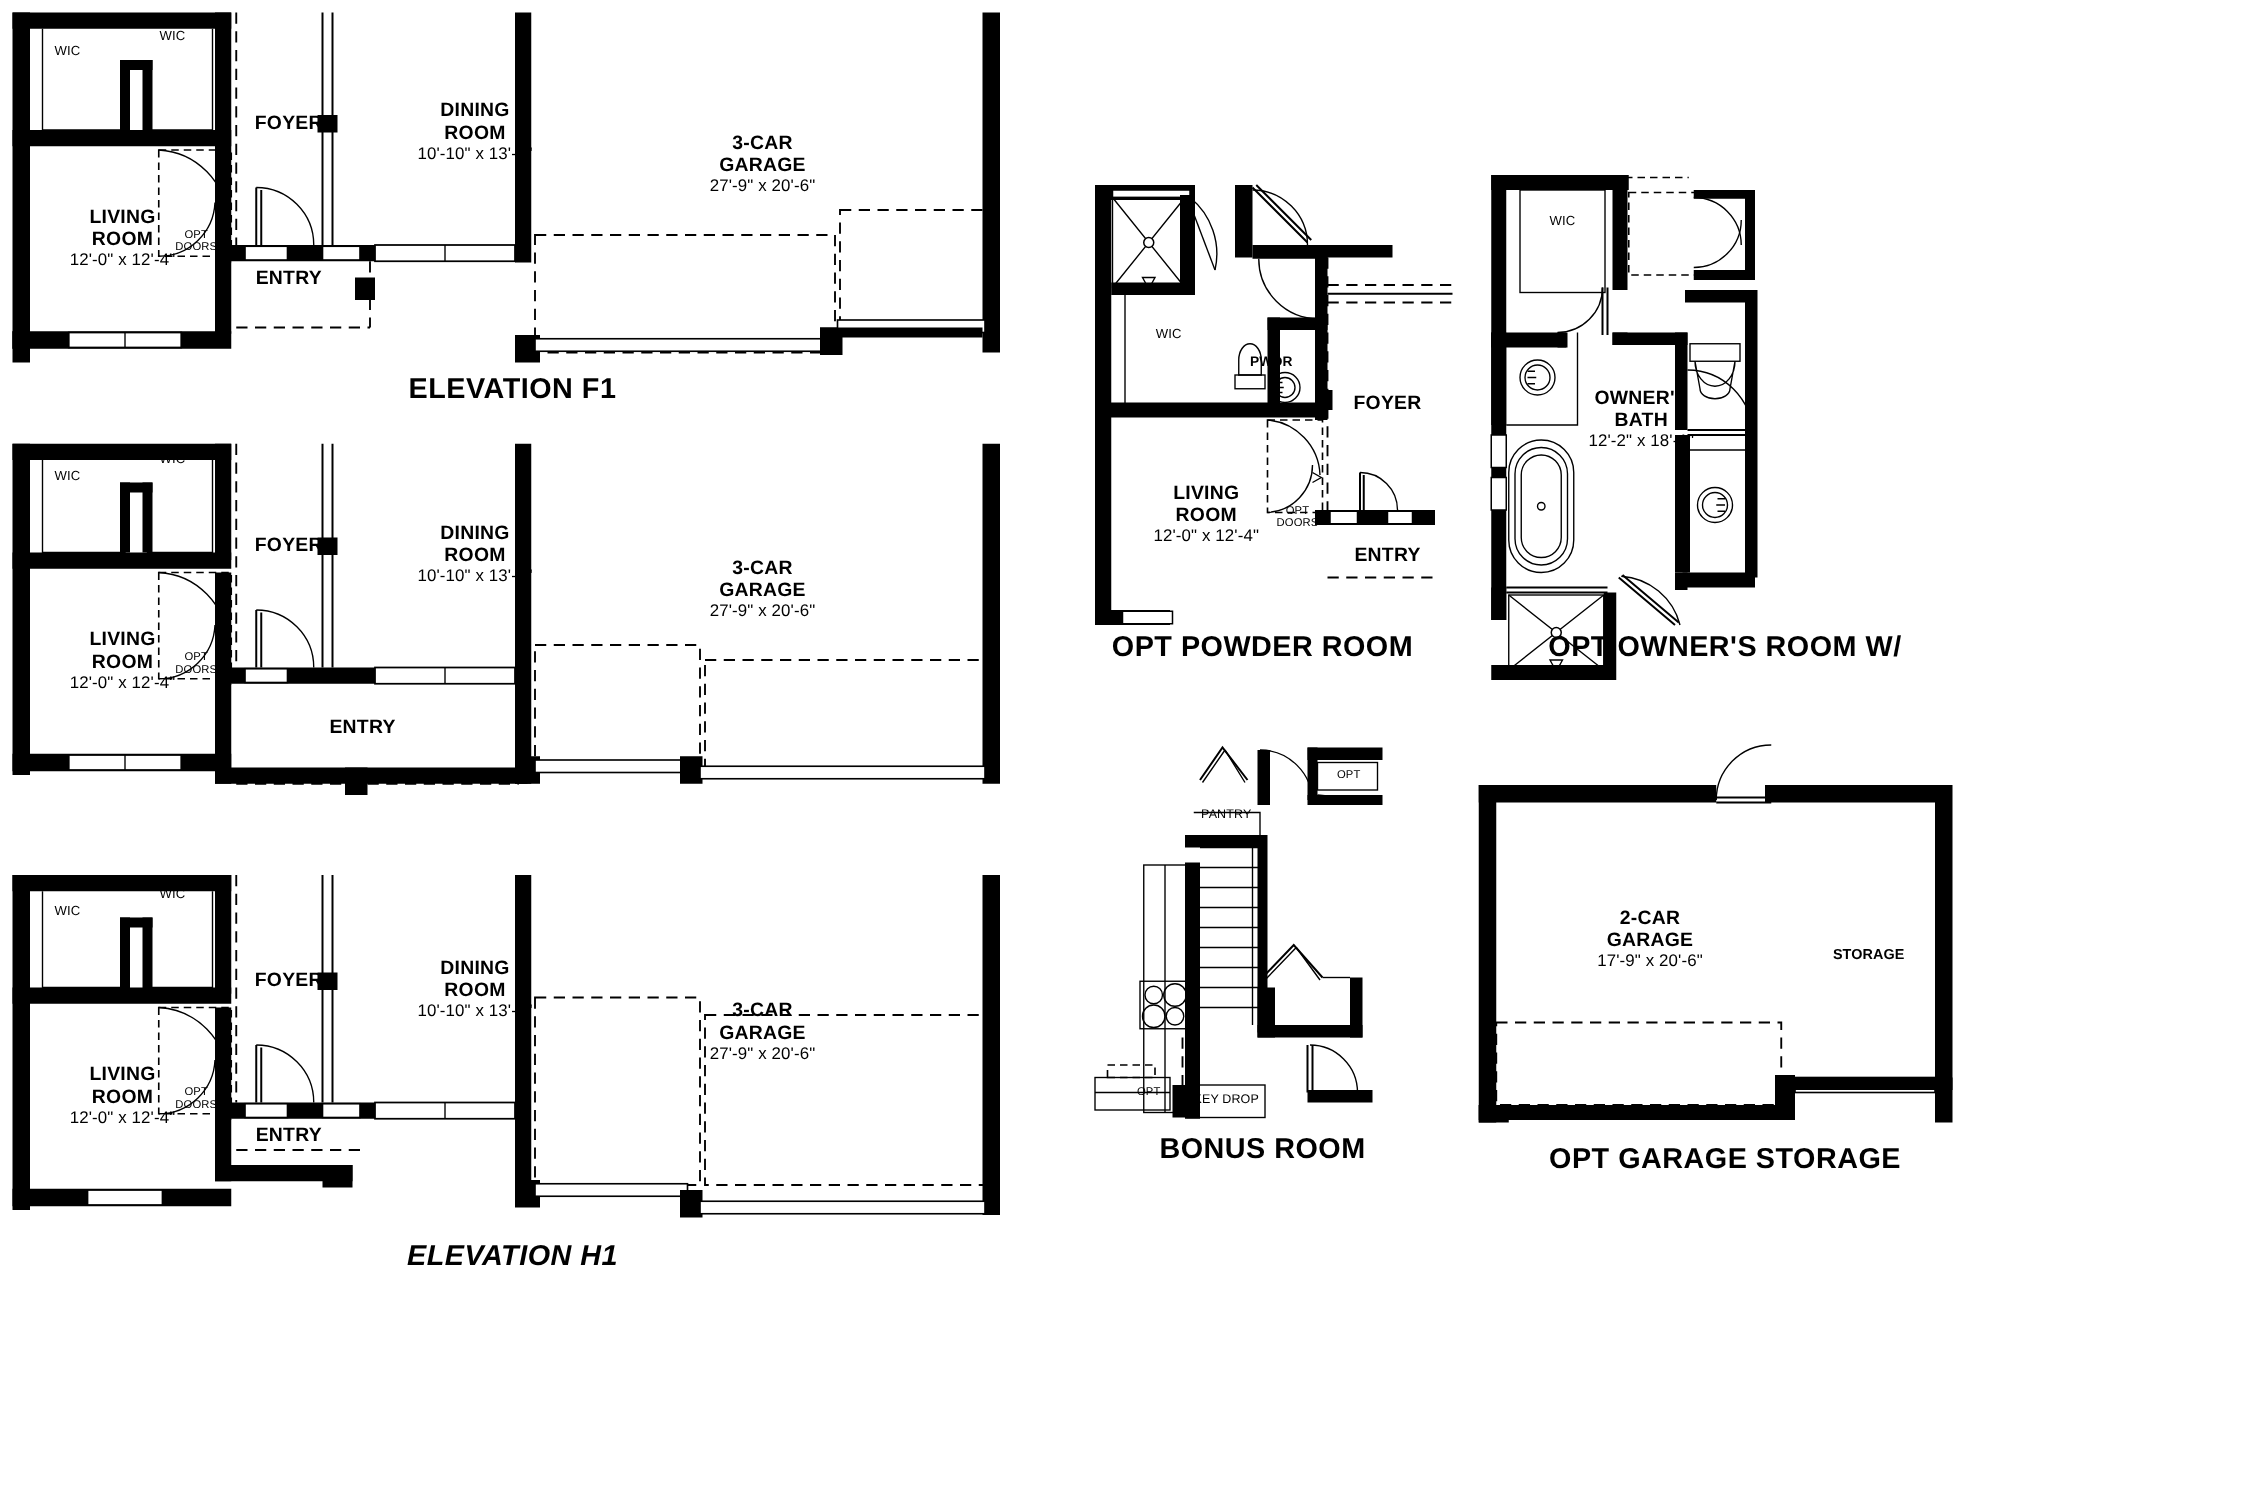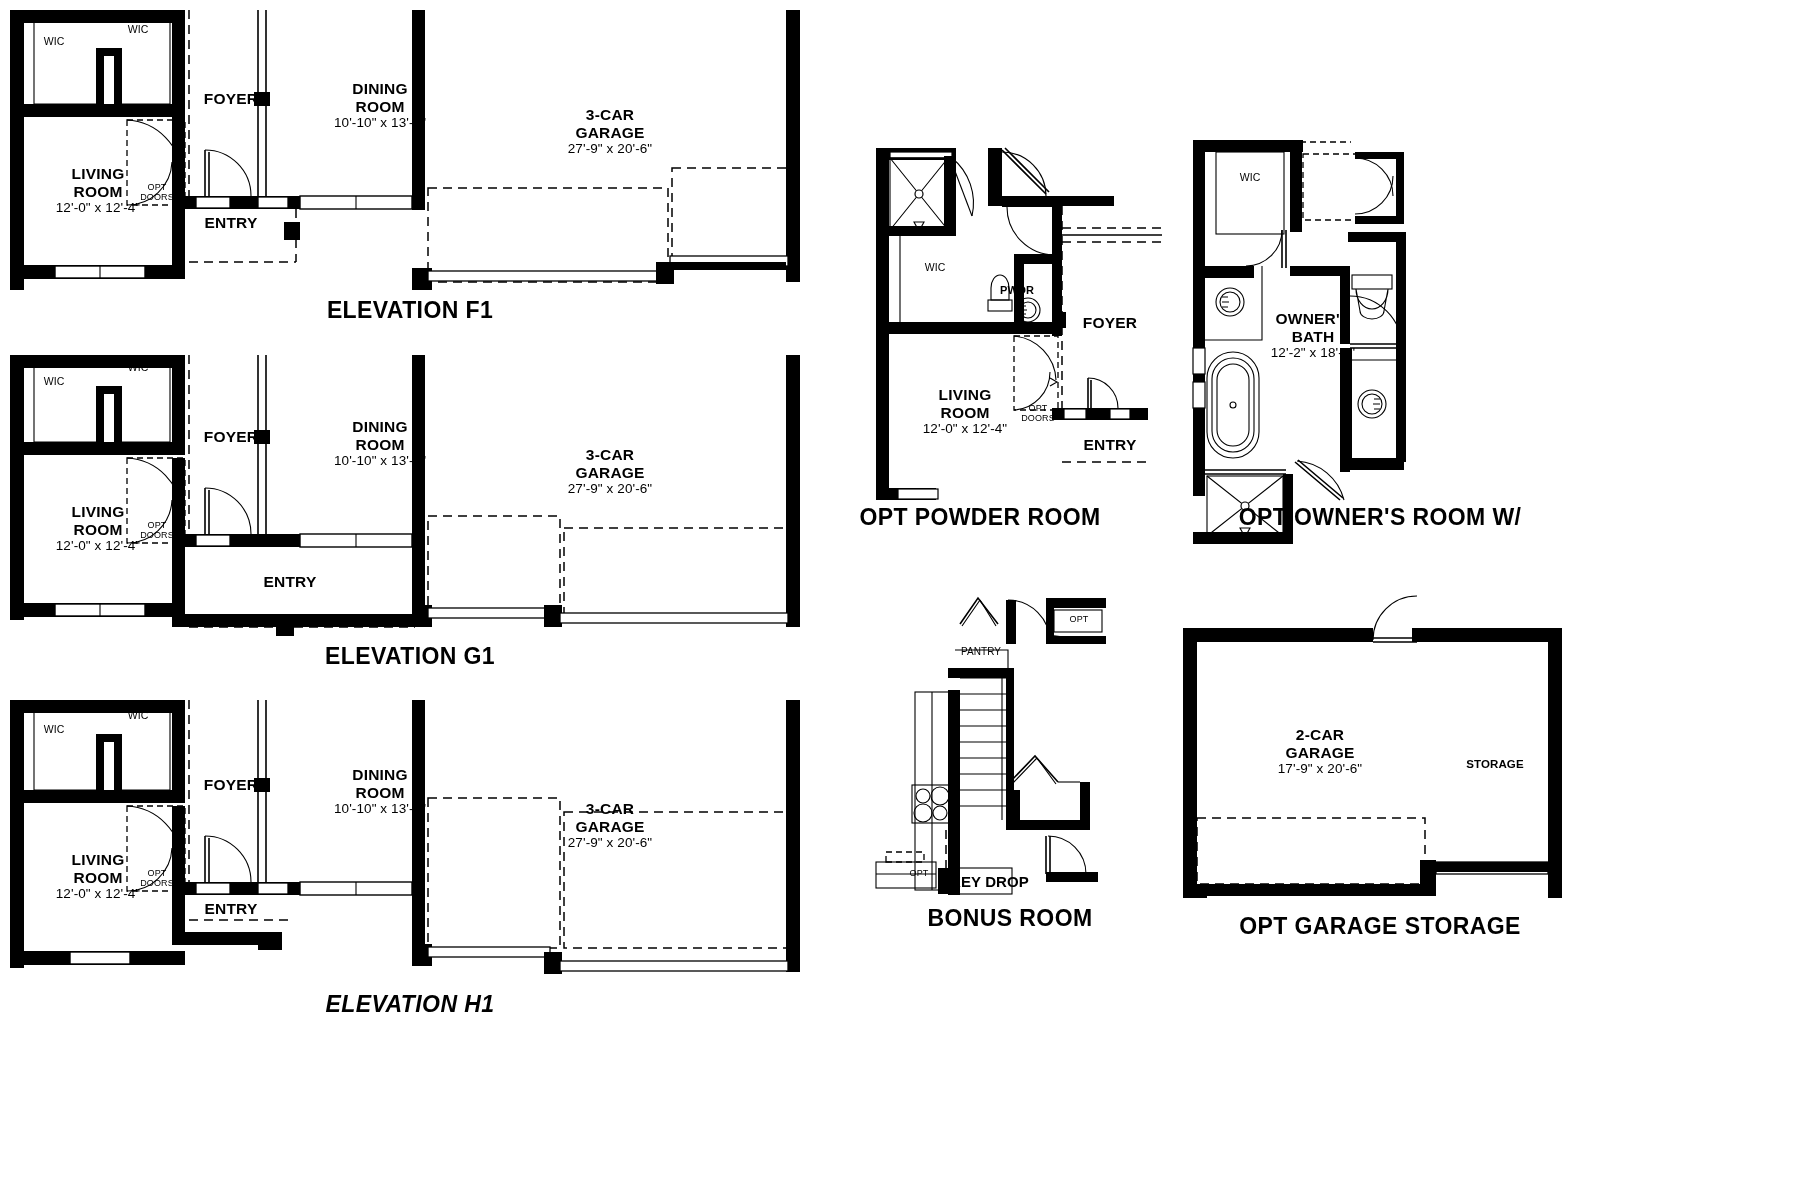--- a/index.html
+++ b/index.html
@@ -422,21 +422,20 @@
 <div class="rmlbl" style="left:290px;top:418px;width:180px;">
   <div class="rmname">DINING</div>
   <div class="rmname">ROOM</div>
   <div class="rmdim">10'-10" x 13'-3"</div>
 </div>
 <div class="rmlbl" style="left:520px;top:446px;width:180px;">
   <div class="rmname">3-CAR</div>
   <div class="rmname">GARAGE</div>
   <div class="rmdim">27'-9" x 20'-6"</div>
 </div>
-<div class="planttl" style="left:230px;top:644px;width:360px;">ELEVATION G1</div>
 
 <div class="small" style="left:34px;top:724px;width:40px;">WIC</div>
 <div class="small" style="left:118px;top:710px;width:40px;">WIC</div>
 <div class="rmlbl" style="left:43px;top:851px;width:110px;">
   <div class="rmname">LIVING</div>
   <div class="rmname">ROOM</div>
   <div class="rmdim">12'-0" x 12'-4"</div>
 </div>
 <div class="tiny" style="left:131px;top:869px;width:52px;">
   <div>OPT</div>
@@ -462,36 +461,36 @@
 <div class="rmlbl" style="left:910px;top:386px;width:110px;">
   <div class="rmname">LIVING</div>
   <div class="rmname">ROOM</div>
   <div class="rmdim">12'-0" x 12'-4"</div>
 </div>
 <div class="tiny" style="left:1016px;top:404px;width:44px;">
   <div>OPT</div>
   <div>DOORS</div>
 </div>
 <div class="rmname" style="position:absolute;left:1070px;top:436px;width:80px;text-align:center;">ENTRY</div>
-<div class="planttl" style="left:825px;top:505px;width:310px;">OPT POWDER ROOM</div>
+<div class="planttl" style="left:855px;top:505px;width:310px;">OPT POWDER ROOM</div>
 
 <div class="small" style="left:1228px;top:172px;width:44px;">WIC</div>
 <div class="rmlbl" style="left:1248px;top:310px;width:130px;">
   <div class="rmname">OWNER'S</div>
   <div class="rmname">BATH</div>
   <div class="rmdim">12'-2" x 18'-1"</div>
 </div>
 <div class="planttl" style="left:1150px;top:505px;width:460px;">
   <div>OPT OWNER'S ROOM W/</div>
 </div>
 
 <div class="tiny" style="left:950px;top:646px;width:62px;font-size:10px;">PANTRY</div>
 <div class="tiny" style="left:1058px;top:615px;width:42px;">OPT</div>
 <div class="tiny" style="left:898px;top:869px;width:42px;">OPT</div>
-<div class="tiny" style="left:950px;top:874px;width:62px;font-size:15px;font-weight:bold;">KEY DROP</div>
+<div class="tiny" style="left:950px;top:874px;width:62px;font-size:10px;">KEY DROP</div>
 <div class="planttl" style="left:855px;top:906px;width:310px;">
   <div>BONUS ROOM</div>
 </div>
 
 <div class="rmlbl" style="left:1245px;top:726px;width:150px;">
   <div class="rmname">2-CAR</div>
   <div class="rmname">GARAGE</div>
   <div class="rmdim">17'-9" x 20'-6"</div>
 </div>
 <div class="small" style="left:1440px;top:758px;width:110px;font-weight:bold;font-size:11.5px;">STORAGE</div>

